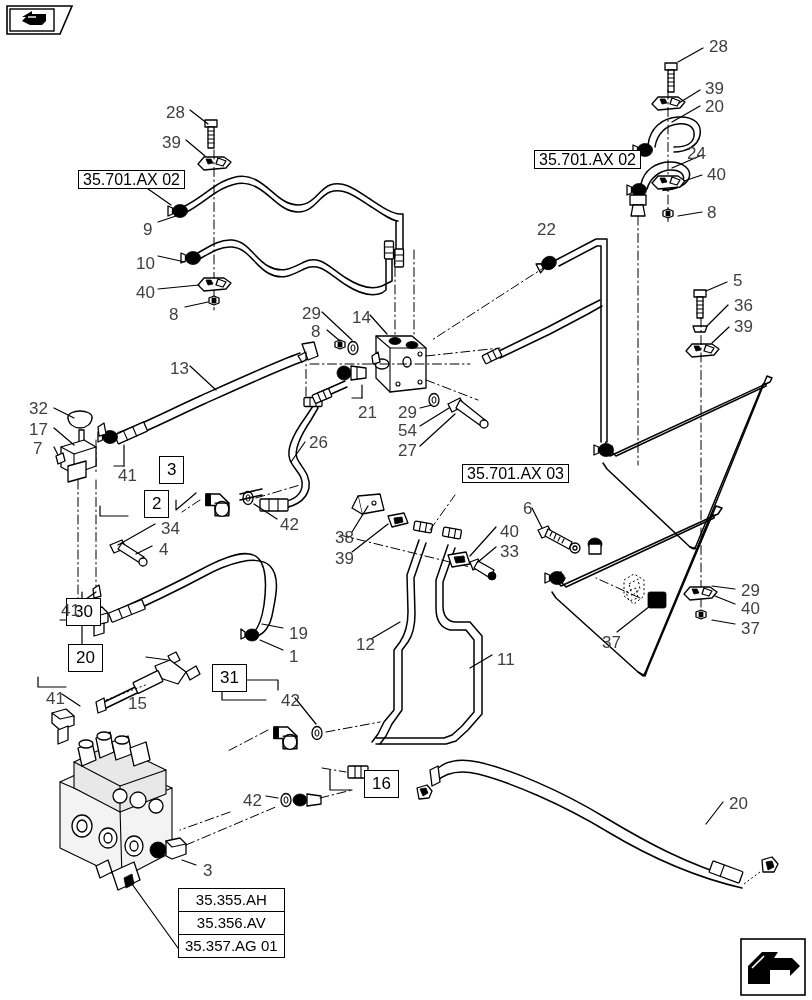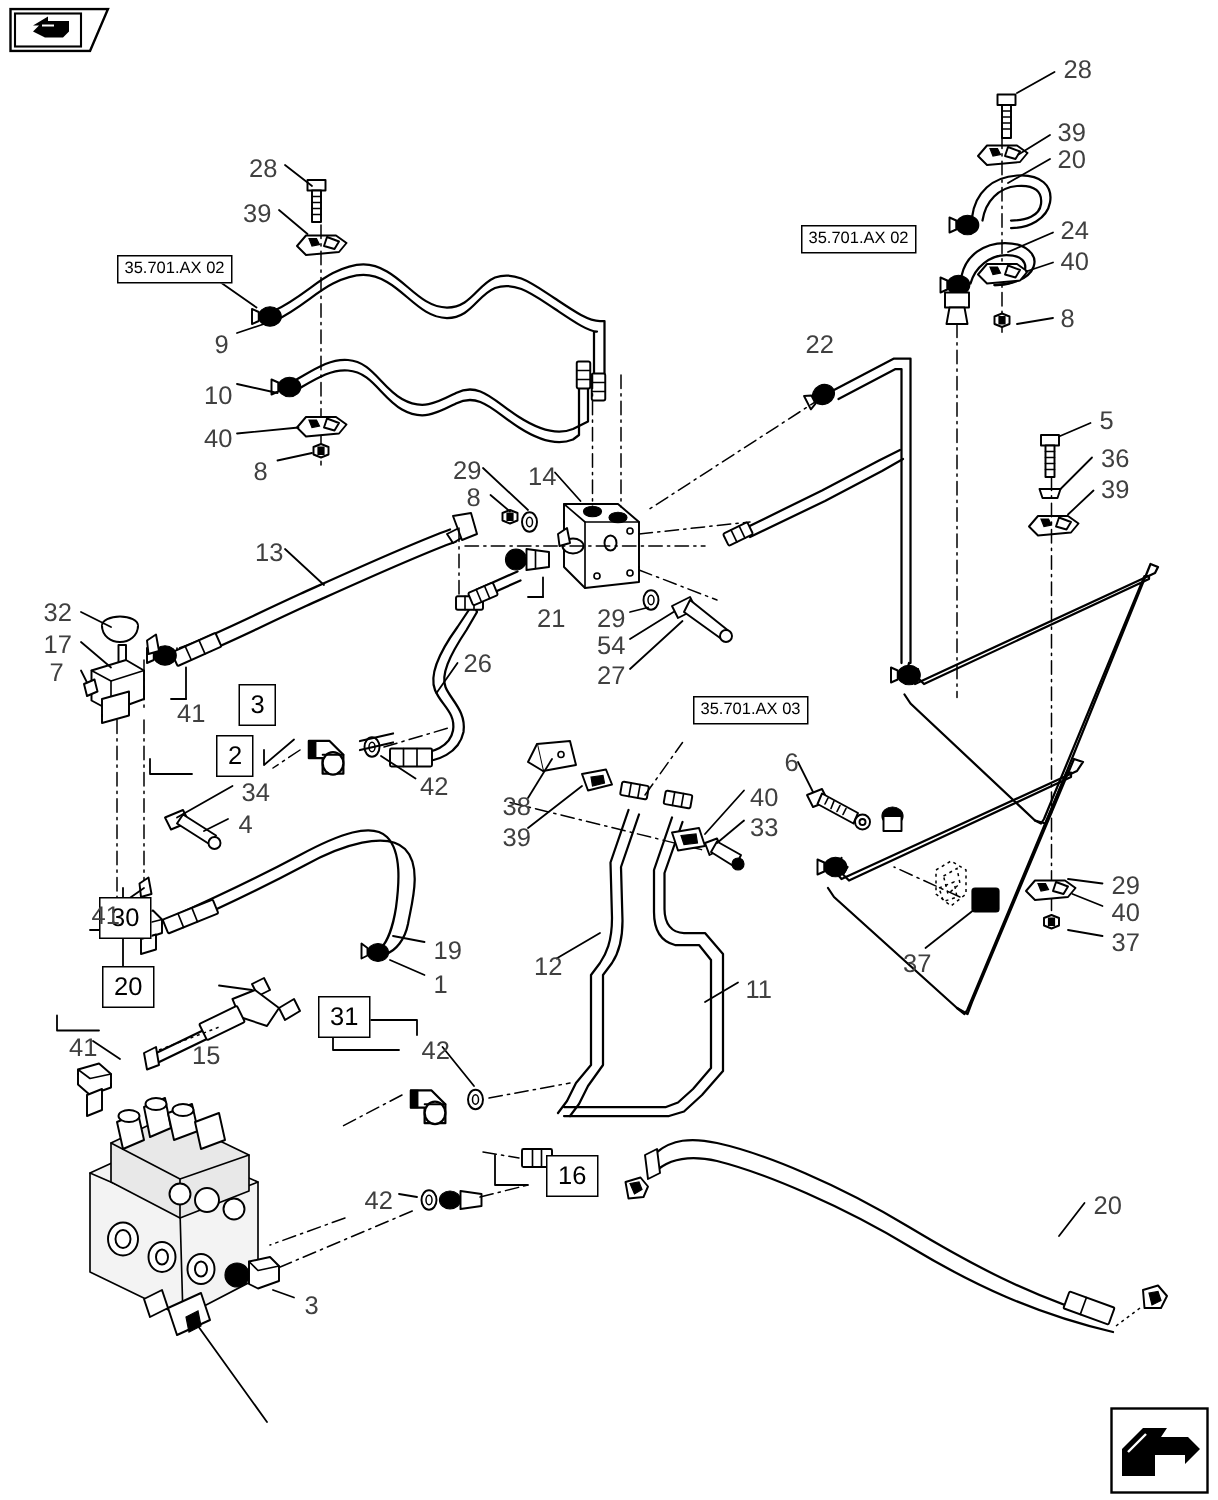--- a/index.html
+++ b/index.html
@@ -31,21 +31,21 @@
     line-height:17px;
     padding:4px 7px 5px 7px;
     white-space:nowrap;
     text-align:center;
   }
   
   .tag{
     position:absolute;
     border:1.6px solid #000;
     background:#fff;
-    font-size:11px;
+    font-size:16px;
     line-height:11px;
     padding:3px 4px 3px 4px;
     white-space:nowrap;
     letter-spacing:0px;
   }
   .tagstack{
     position:absolute;
     border:1.6px solid #000;
     background:#fff;
     font-size:15px;
@@ -668,20 +668,25 @@
   <div class="tag" style="left:78px;top:170px;">
     <span>35.701.AX 02</span>
   </div>
   <div class="tag" style="left:534px;top:150px;">
     <span>35.701.AX 02</span>
   </div>
   <div class="tag" style="left:462px;top:464px;">
     <span>35.701.AX 03</span>
   </div>
 
+  <div class="tagstack" style="left:178px;top:888px;">
+    <div>35.355.AH</div>
+    <div>35.356.AV</div>
+    <div>35.357.AG 01</div>
+  </div>
 
   <div class="refbox" style="left:144px;top:490px;">
     <span>2</span>
   </div>
   <div class="refbox" style="left:159px;top:456px;">
     <span>3</span>
   </div>
   <div class="refbox" style="left:22px;top:598px;margin-left:44px;">
     <span>30</span>
   </div>
@@ -698,21 +703,21 @@
   <div id="refs-layer">
       <div class="ref" style="left: 166px; top: 104px;">28</div>
       <div class="ref" style="left: 162px; top: 134px;">39</div>
       <div class="ref" style="left: 143px; top: 221px;">9</div>
       <div class="ref" style="left: 136px; top: 255px;">10</div>
       <div class="ref" style="left: 136px; top: 284px;">40</div>
       <div class="ref" style="left: 169px; top: 306px;">8</div>
       <div class="ref" style="left: 709px; top: 38px;">28</div>
       <div class="ref" style="left: 705px; top: 80px;">39</div>
       <div class="ref" style="left: 705px; top: 98px;">20</div>
-      <div class="ref" style="left: 707px; top: 145px;">24</div>
+      <div class="ref" style="left: 687px; top: 145px;">24</div>
       <div class="ref" style="left: 707px; top: 166px;">40</div>
       <div class="ref" style="left: 707px; top: 204px;">8</div>
       <div class="ref" style="left: 537px; top: 221px;">22</div>
       <div class="ref" style="left: 733px; top: 272px;">5</div>
       <div class="ref" style="left: 734px; top: 297px;">36</div>
       <div class="ref" style="left: 734px; top: 318px;">39</div>
       <div class="ref" style="left: 302px; top: 305px;">29</div>
       <div class="ref" style="left: 352px; top: 309px;">14</div>
       <div class="ref" style="left: 311px; top: 323px;">8</div>
       <div class="ref" style="left: 170px; top: 360px;">13</div>

